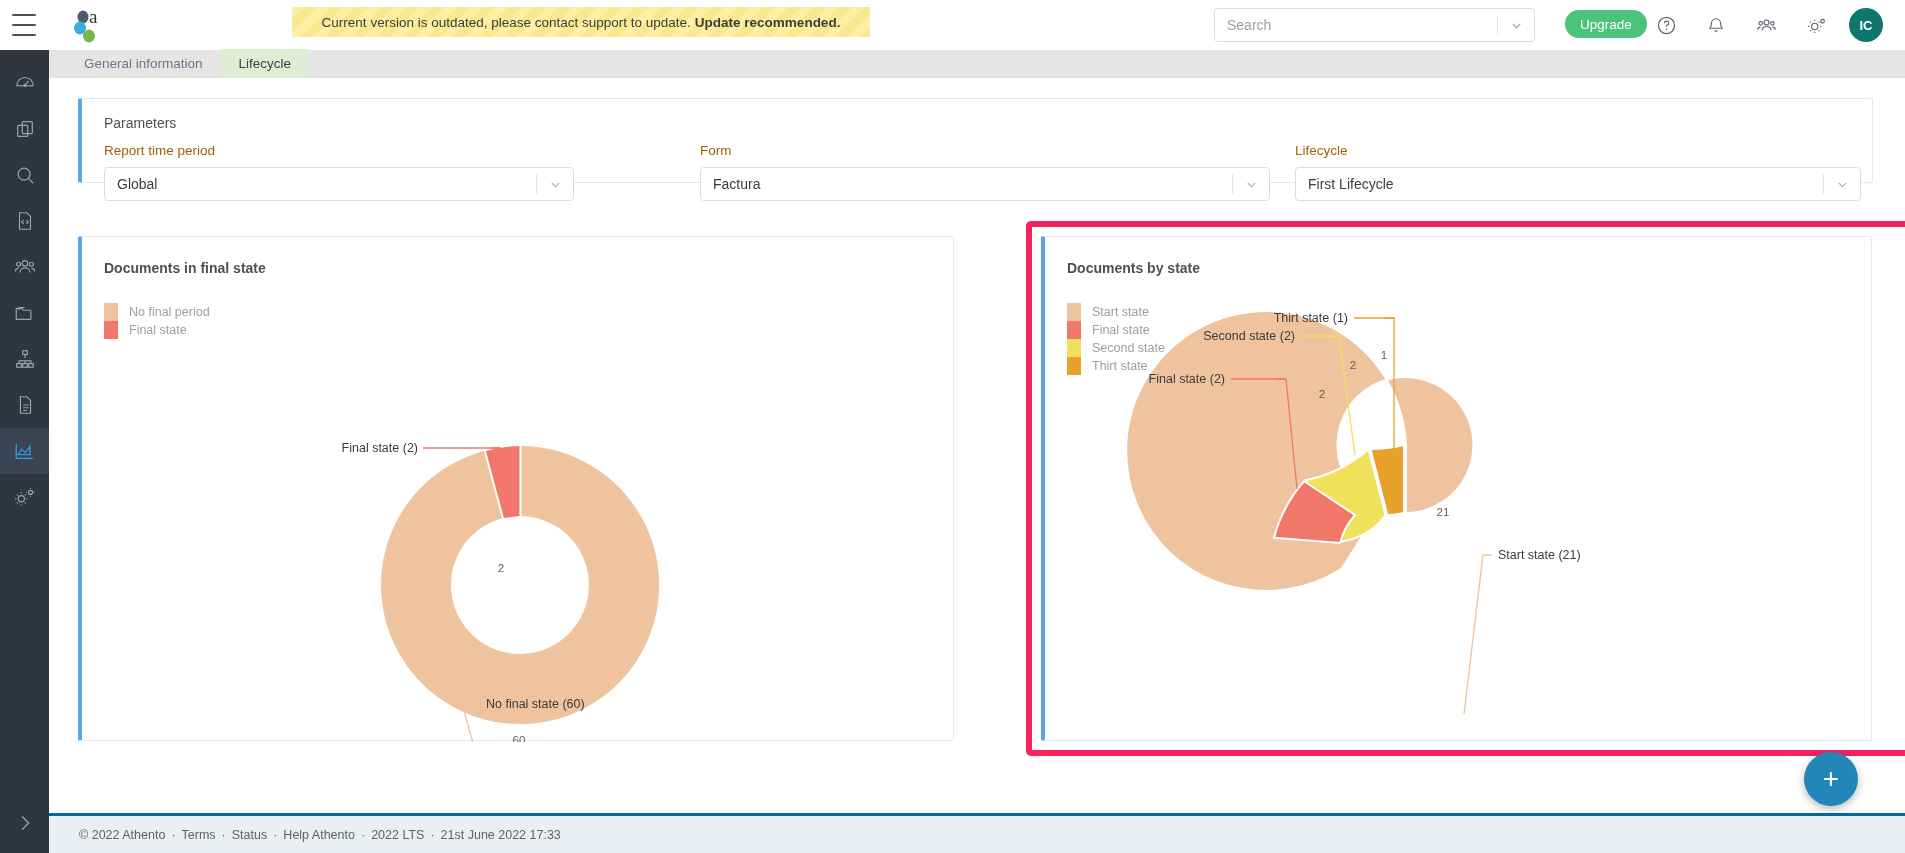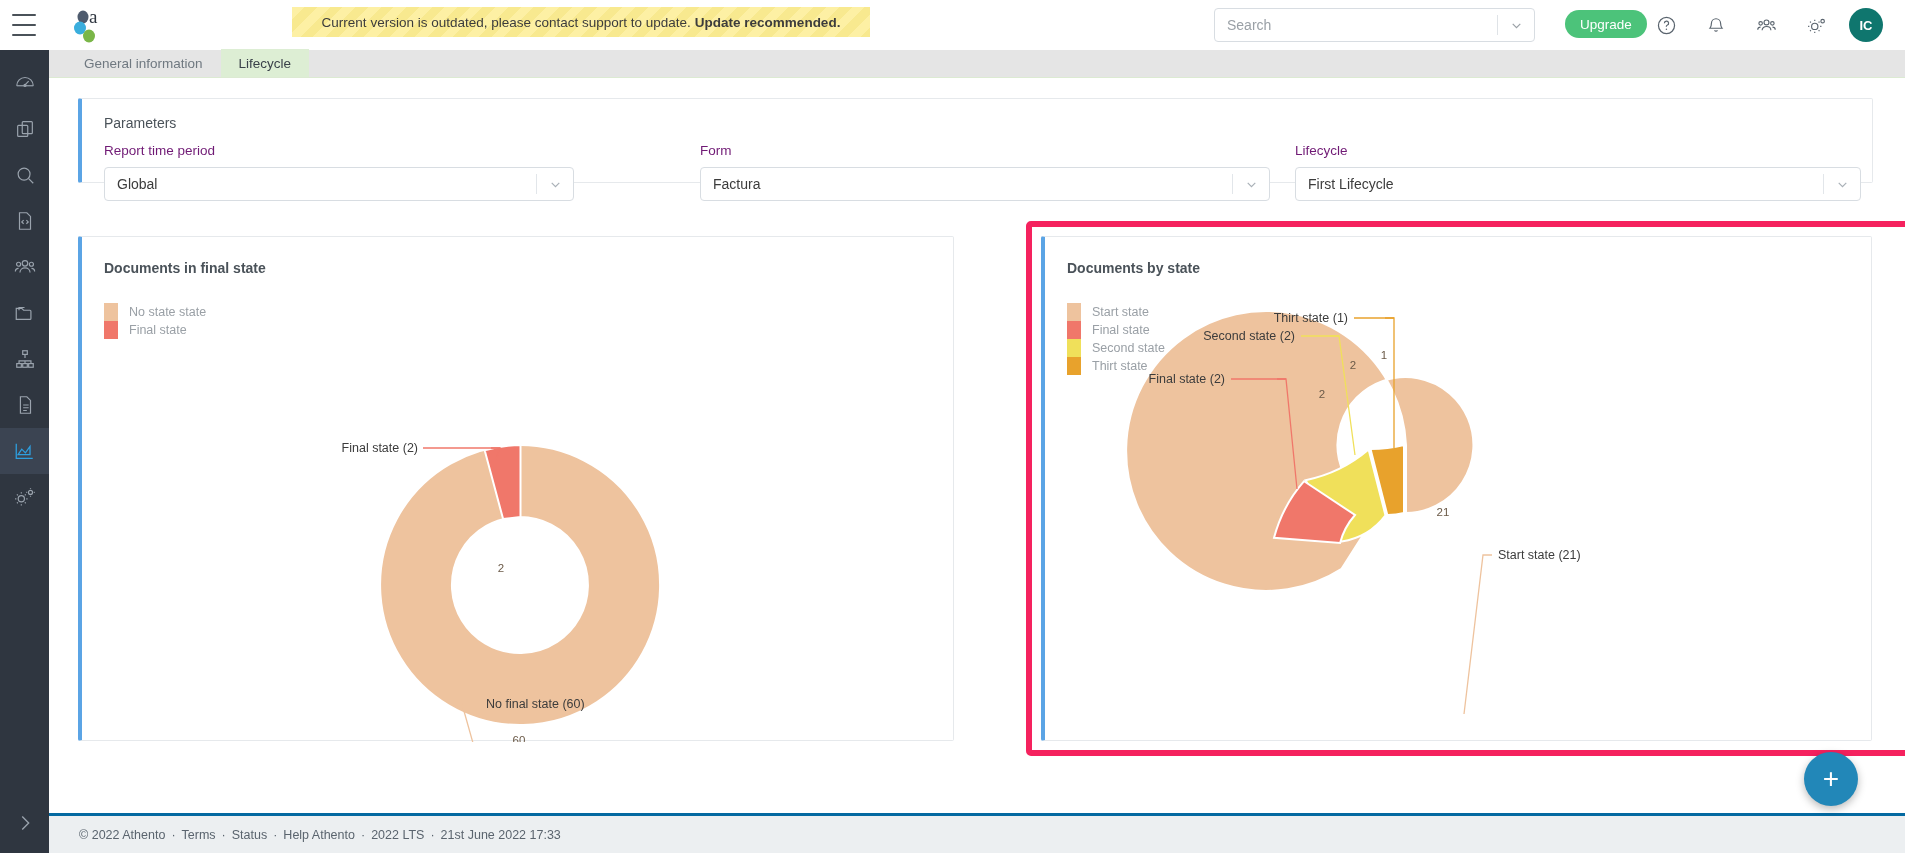--- a/index.html
+++ b/index.html
@@ -87,21 +87,21 @@
   }
   .card {
     background: #fff; border: 1px solid #e6e9ec; border-left: 4px solid #5ba4e5;
     border-radius: 2px; position: absolute;
   }
   .card-title { font-size: 14px; color: #4a5259; font-weight: bold; }
 
   #params { left: 29px; top: 20px; width: 1795px; height: 85px; }
   #params .card-title { position:absolute; left: 22px; top: 16px; font-weight: normal; font-size: 14px; color:#4a5259;}
   .field { position: absolute; top: 44px; }
-  .field-label { font-size: 13.5px; color: #701a75; margin-bottom: 9px; }
+  .field-label { font-size: 13.5px; color: #a16207; margin-bottom: 9px; }
   .select {
     height: 34px; border: 1px solid #d8dde2; border-radius: 4px; background: #fff;
     display: flex; align-items: center; font-size: 14px; color: #3c3c3c;
   }
   .select span:first-child { flex: 1; padding-left: 12px; }
   .sel-div { width:1px; height:20px; background:#e2e6ea; }
   .sel-caret { width: 36px; display:flex; align-items:center; justify-content:center; color:#a9b0b7; }
 
   #cardLeft { left: 29px; top: 158px; width: 876px; height: 505px; }
   #cardRight { left: 992px; top: 158px; width: 831px; height: 505px; }
@@ -357,21 +357,21 @@
           </span>
         </div>
       </div>
     </div>
 
     <div class="card" id="cardLeft">
       <div class="card-title">Documents in final state</div>
       <div class="legend">
         <div class="legend-row">
           <span class="legend-sw" style="background:#eec39e"></span>
-          <span class="legend-lb">No state state</span>
+          <span class="legend-lb">No final period</span>
         </div>
         <div class="legend-row">
           <span class="legend-sw" style="background:#f0776a"></span>
           <span class="legend-lb">Final state</span>
         </div>
       </div>
       <div class="chart-wrap">
         <svg width="876" height="505" viewBox="0 0 876 505">
 
           <path d="M 432.95 208.12 A 140 140 0 1 0 436.95 208.03 L 437.5 280.03 A 68 68 0 1 1 435.56 280.07 Z" fill="#eec39e" stroke="#ffffff" stroke-width="2"></path>

